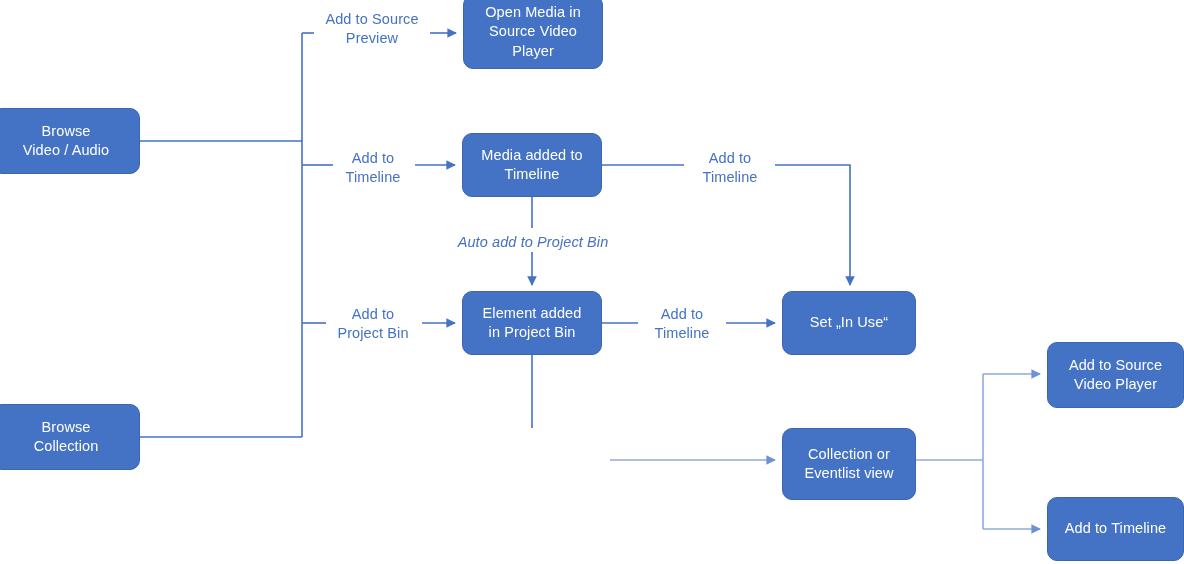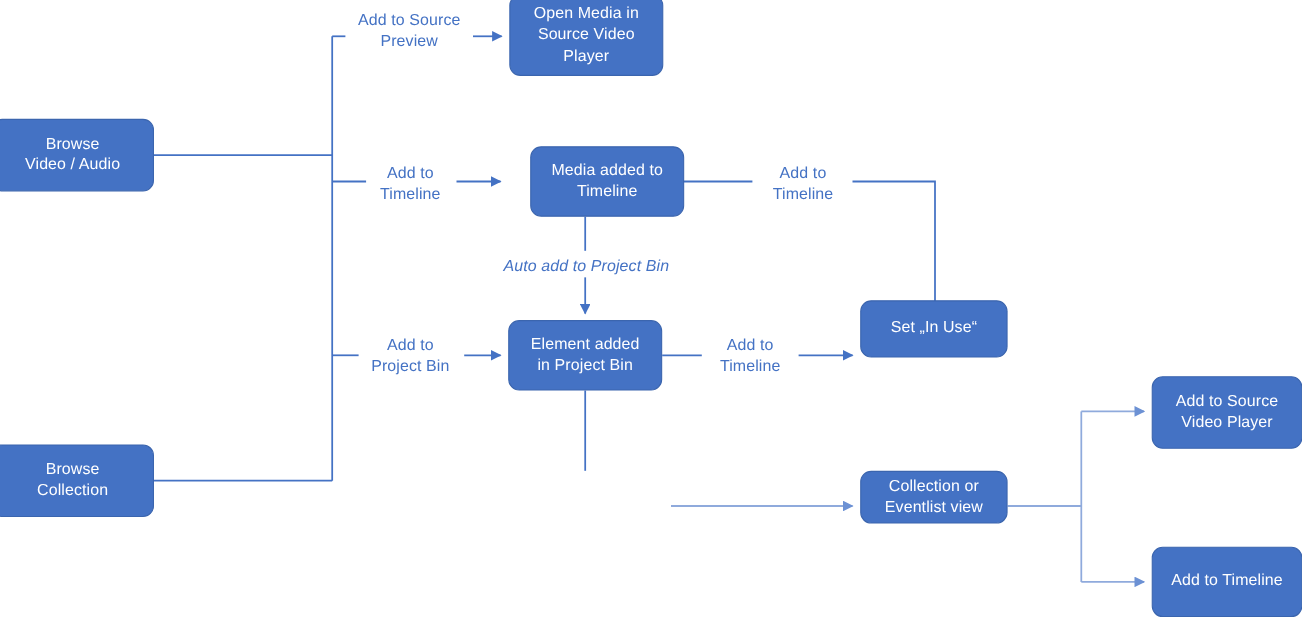--- a/index.html
+++ b/index.html
@@ -119,26 +119,26 @@
     </g>
   </svg>
 
   <div class="node" style="left:-8px;top:108px;width:148px;height:66px;">Browse
 Video / Audio</div>
   <div class="node" style="left:-8px;top:404px;width:148px;height:66px;">Browse
 Collection</div>
   <div class="node" style="left:463px;top:-5px;width:140px;height:74px;">Open Media in
 Source Video
 Player</div>
-  <div class="node" style="left:462px;top:133px;width:140px;height:64px;margin-left:20px;">Media added to
+  <div class="node" style="left:462px;top:133px;width:140px;height:64px;">Media added to
 Timeline</div>
   <div class="node" style="left:462px;top:291px;width:140px;height:64px;">Element added
 in Project Bin</div>
-  <div class="node" style="left:782px;top:273px;width:134px;height:52px;">Set „In Use“</div>
-  <div class="node" style="left:782px;top:428px;width:134px;height:48px;">Collection or
+  <div class="node" style="left:782px;top:291px;width:134px;height:64px;">Set „In Use“</div>
+  <div class="node" style="left:782px;top:428px;width:134px;height:72px;">Collection or
 Eventlist view</div>
   <div class="node" style="left:1047px;top:342px;width:137px;height:66px;">Add to Source
 Video Player</div>
   <div class="node" style="left:1047px;top:497px;width:137px;height:64px;">Add to Timeline</div>
 
   <div class="edge-label" style="left:314px;top:10px;width:116px;">Add to Source
 Preview</div>
   <div class="edge-label" style="left:333px;top:149px;width:80px;">Add to
 Timeline</div>
   <div class="edge-label" style="left:326px;top:305px;width:94px;">Add to

